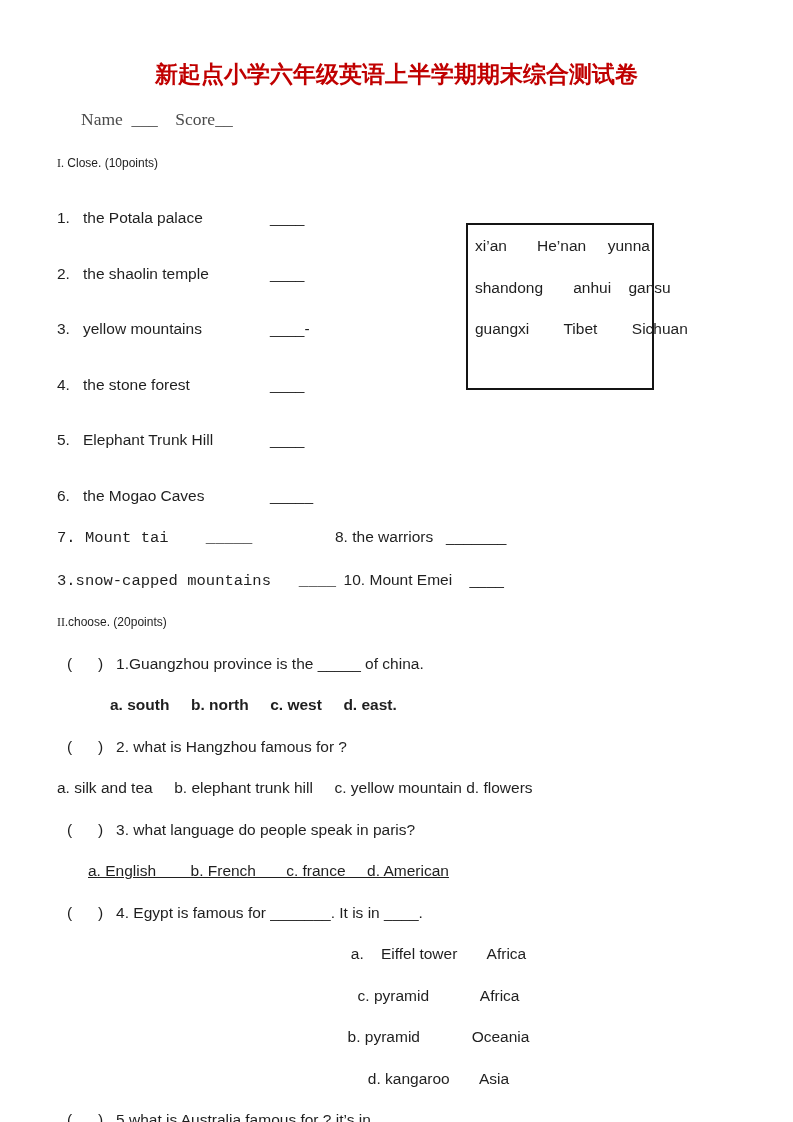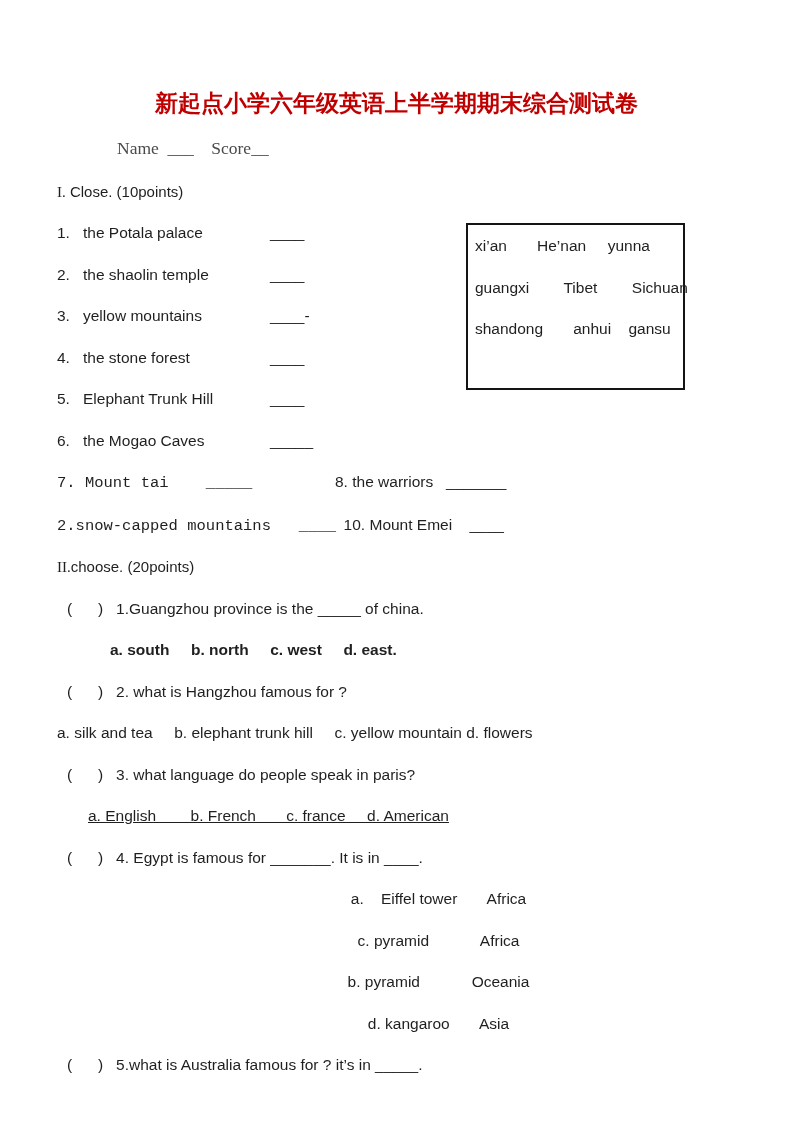--- a/index.html
+++ b/index.html
@@ -7,54 +7,54 @@
     position:relative;
     width:793px; height:1122px;
     background:#ffffff;
     overflow:hidden;
     font-family:"Liberation Sans","DejaVu Sans",sans-serif;
     font-size:15.5px;
     color:#1f1f1f;
   }
   .title {
     margin:0;
-    padding-top:88px;
+    padding-top:59px;
     text-align:center;
     font-size:23px;
     font-weight:700;
     line-height:30px;
     white-space:pre;
   }
   .name-line {
-    margin:18px 0 0 117px;
+    margin:18px 0 0 81px;
     font-family:"Liberation Serif","DejaVu Serif",serif;
     font-size:17.5px;
     line-height:24px;
     color:#4a4a4a;
     white-space:pre;
   }
   .line {
     margin-top:21.5px;
     line-height:20px;
     white-space:pre;
   }
-  .sec-heading { font-size:15px; }
+  .sec-heading { font-size:12px; }
   .roman { font-family:"Liberation Serif","DejaVu Serif",serif; }
   .ml57  { margin-left:57px; }
   .ml67  { margin-left:67px; }
   .ml84  { margin-left:84px;text-align:center; }
   .ml110 { margin-left:110px;font-weight:bold; }
   .ml117 { margin-left:88px;text-decoration:underline; }
   .item-num  { display:inline-block; width:26px; }
-  .item-text { display:inline-block; width:187px; }
+  .item-text { display:inline-block; width:187px;margin-top:14px; }
   .pair-left { display:inline-block; width:278px;font-family:Liberation Mono, monospace; }
   .word-box {
     position:absolute;
     left:466px; top:223px;
-    width:219px; height:167px;
+    width:188px; height:167px;
     border:2px solid #141414;
     box-sizing:border-box;
     padding:11px 0 0 7px;
     background:#ffffff;
   }
   .wb-row {
     line-height:20px;
     margin-bottom:21.5px;
     white-space:pre;
   }
@@ -77,36 +77,36 @@
   <div class="line ml57"><span class="item-num">3.</span><span class="item-text">yellow mountains</span><span>____</span><span>-</span></div>
 
   <div class="line ml57"><span class="item-num">4.</span><span class="item-text">the stone forest</span><span>____</span><span></span></div>
 
   <div class="line ml57"><span class="item-num">5.</span><span class="item-text">Elephant Trunk Hill</span><span>____</span><span></span></div>
 
   <div class="line ml57"><span class="item-num">6.</span><span class="item-text">the Mogao Caves</span><span>_____</span><span></span></div>
 
   <div class="line ml57"><span class="pair-left">7. Mount tai    _____</span><span>8. the warriors   _______</span></div>
 
-  <div class="line ml57"><span class="pair-left">2.snow-capped mountains   ____</span><span>  10. Mount Emei    ____</span></div>
+  <div class="line ml57"><span class="pair-left">3.snow-capped mountains   ____</span><span>  10. Mount Emei    ____</span></div>
 
   <div class="line sec-heading ml57"><span class="roman">II.</span><span>choose. (20points)</span></div>
 
   <div class="line ml67">(      )   1.Guangzhou province is the _____ of china.</div>
   <div class="line ml110">a. south     b. north     c. west     d. east.</div>
   <div class="line ml67">(      )   2. what is Hangzhou famous for ?</div>
   <div class="line ml57">a. silk and tea     b. elephant trunk hill     c. yellow mountain d. flowers</div>
   <div class="line ml67">(      )   3. what language do people speak in paris?</div>
   <div class="line ml117">a. English        b. French       c. france     d. American</div>
   <div class="line ml67">(      )   4. Egypt is famous for _______. It is in ____.</div>
   <div class="line ml84">a.    Eiffel tower       Africa</div>
   <div class="line ml84">c. pyramid            Africa</div>
   <div class="line ml84">b. pyramid            Oceania</div>
   <div class="line ml84">d. kangaroo       Asia</div>
   <div class="line ml67">(      )   5.what is Australia famous for ? it’s in _____.</div>
 
   <div class="word-box">
     <div class="wb-row">xi’an       He’nan     yunna</div>
+    <div class="wb-row">shandong       anhui    gansu</div>
     <div class="wb-row">guangxi        Tibet        Sichuan</div>
-    <div class="wb-row">shandong       anhui    gansu</div>
   </div>
 
 </div>
 
 </body></html>

